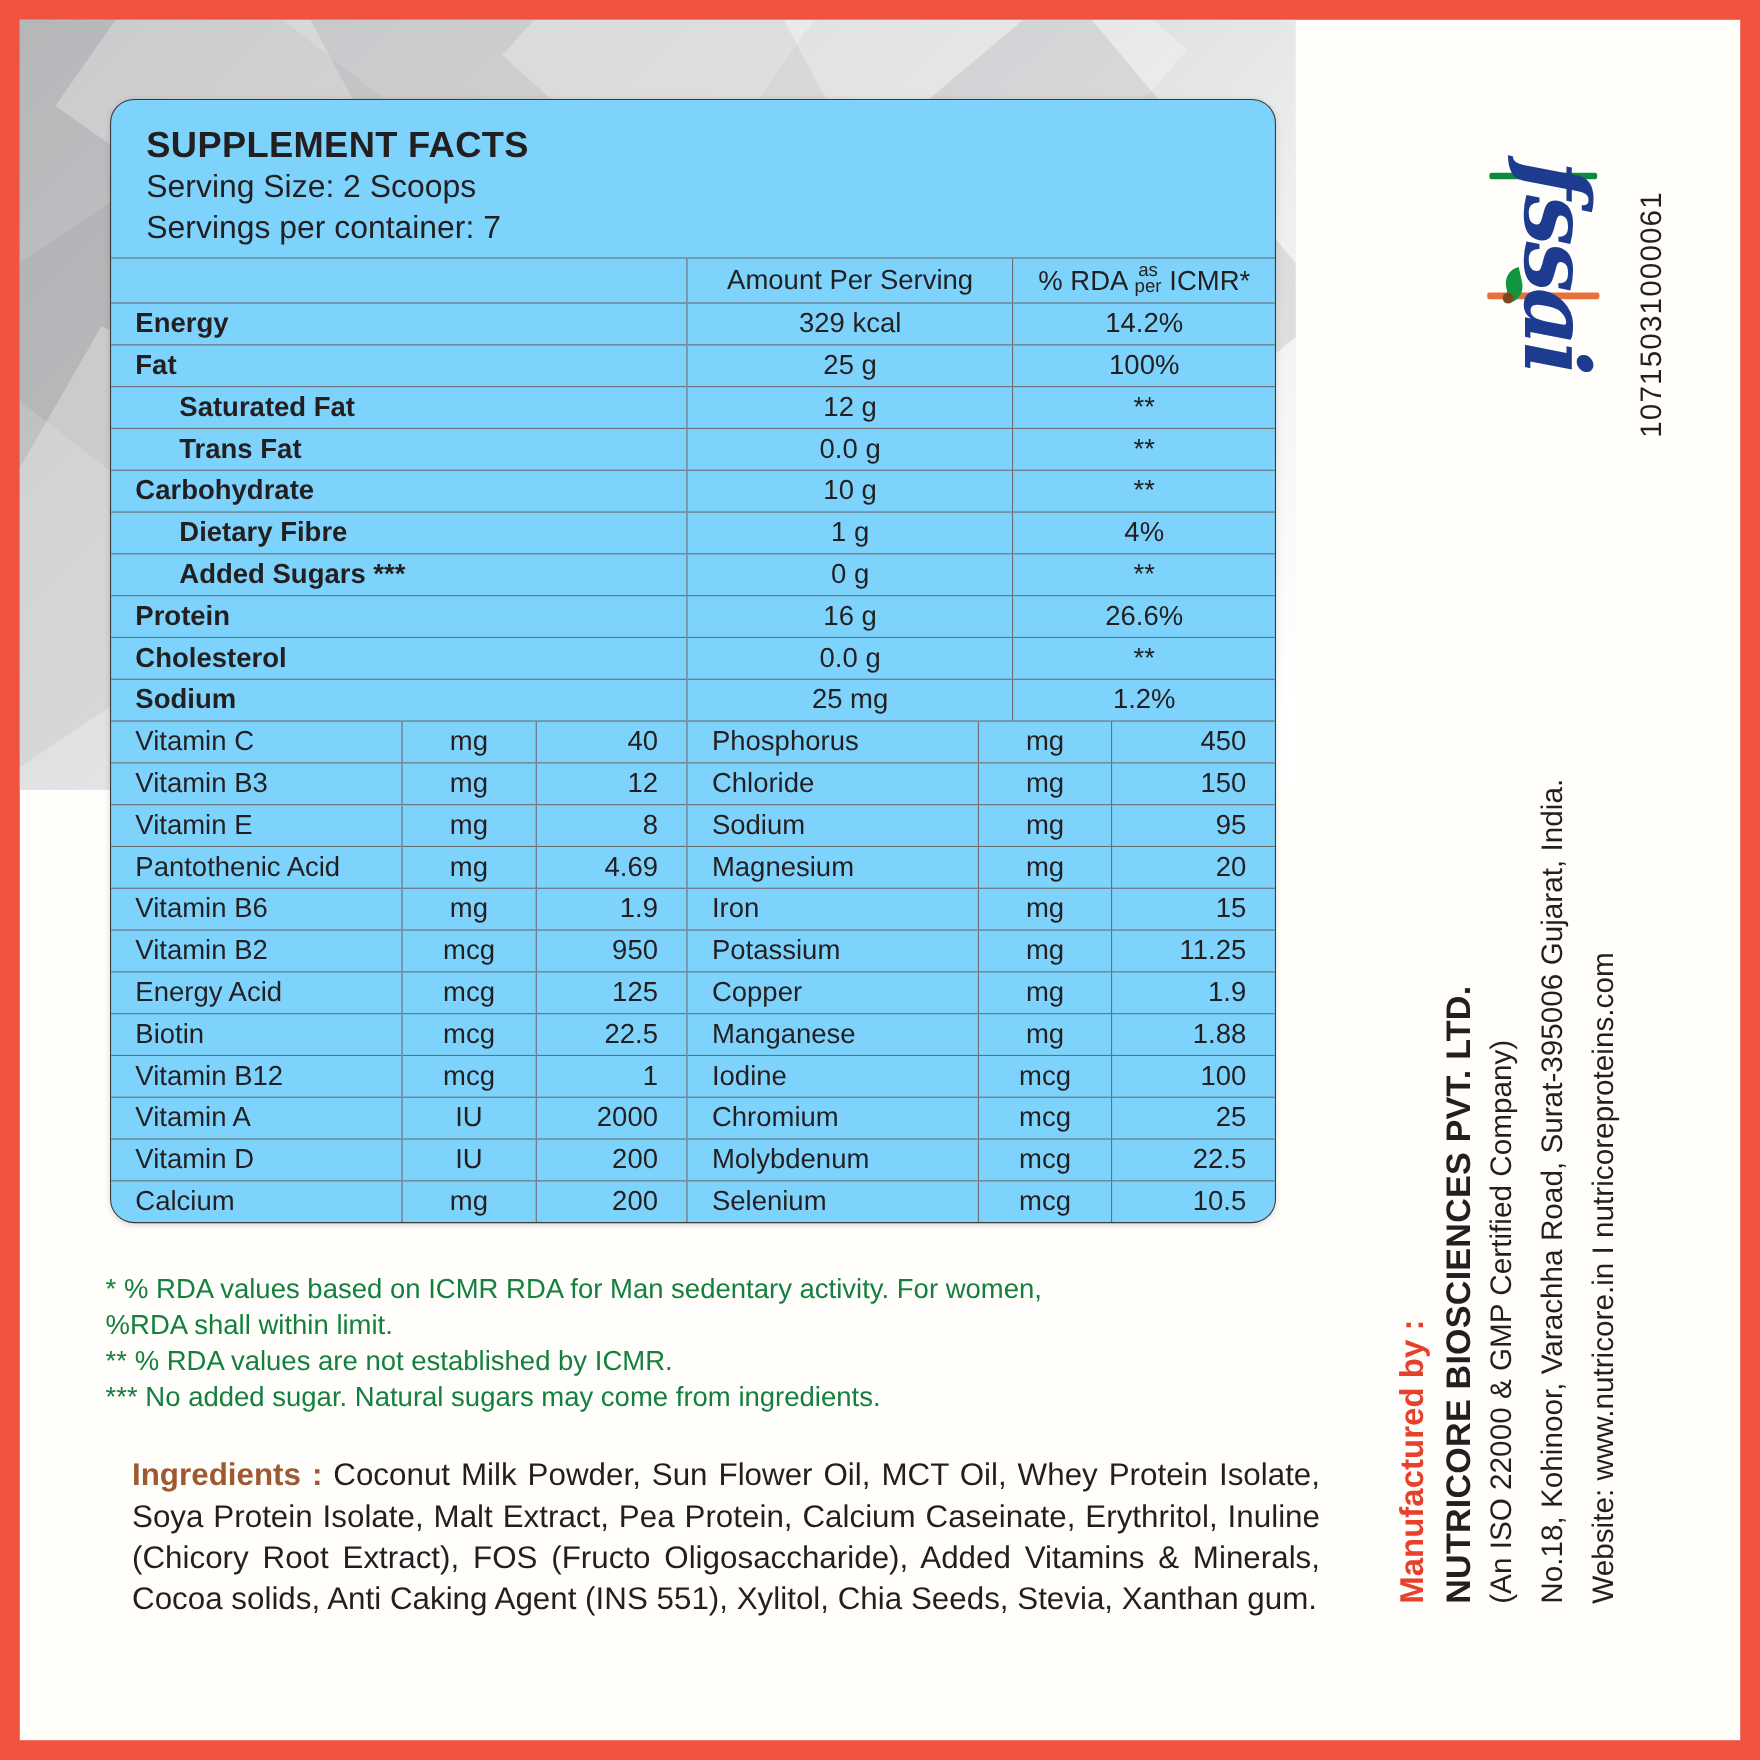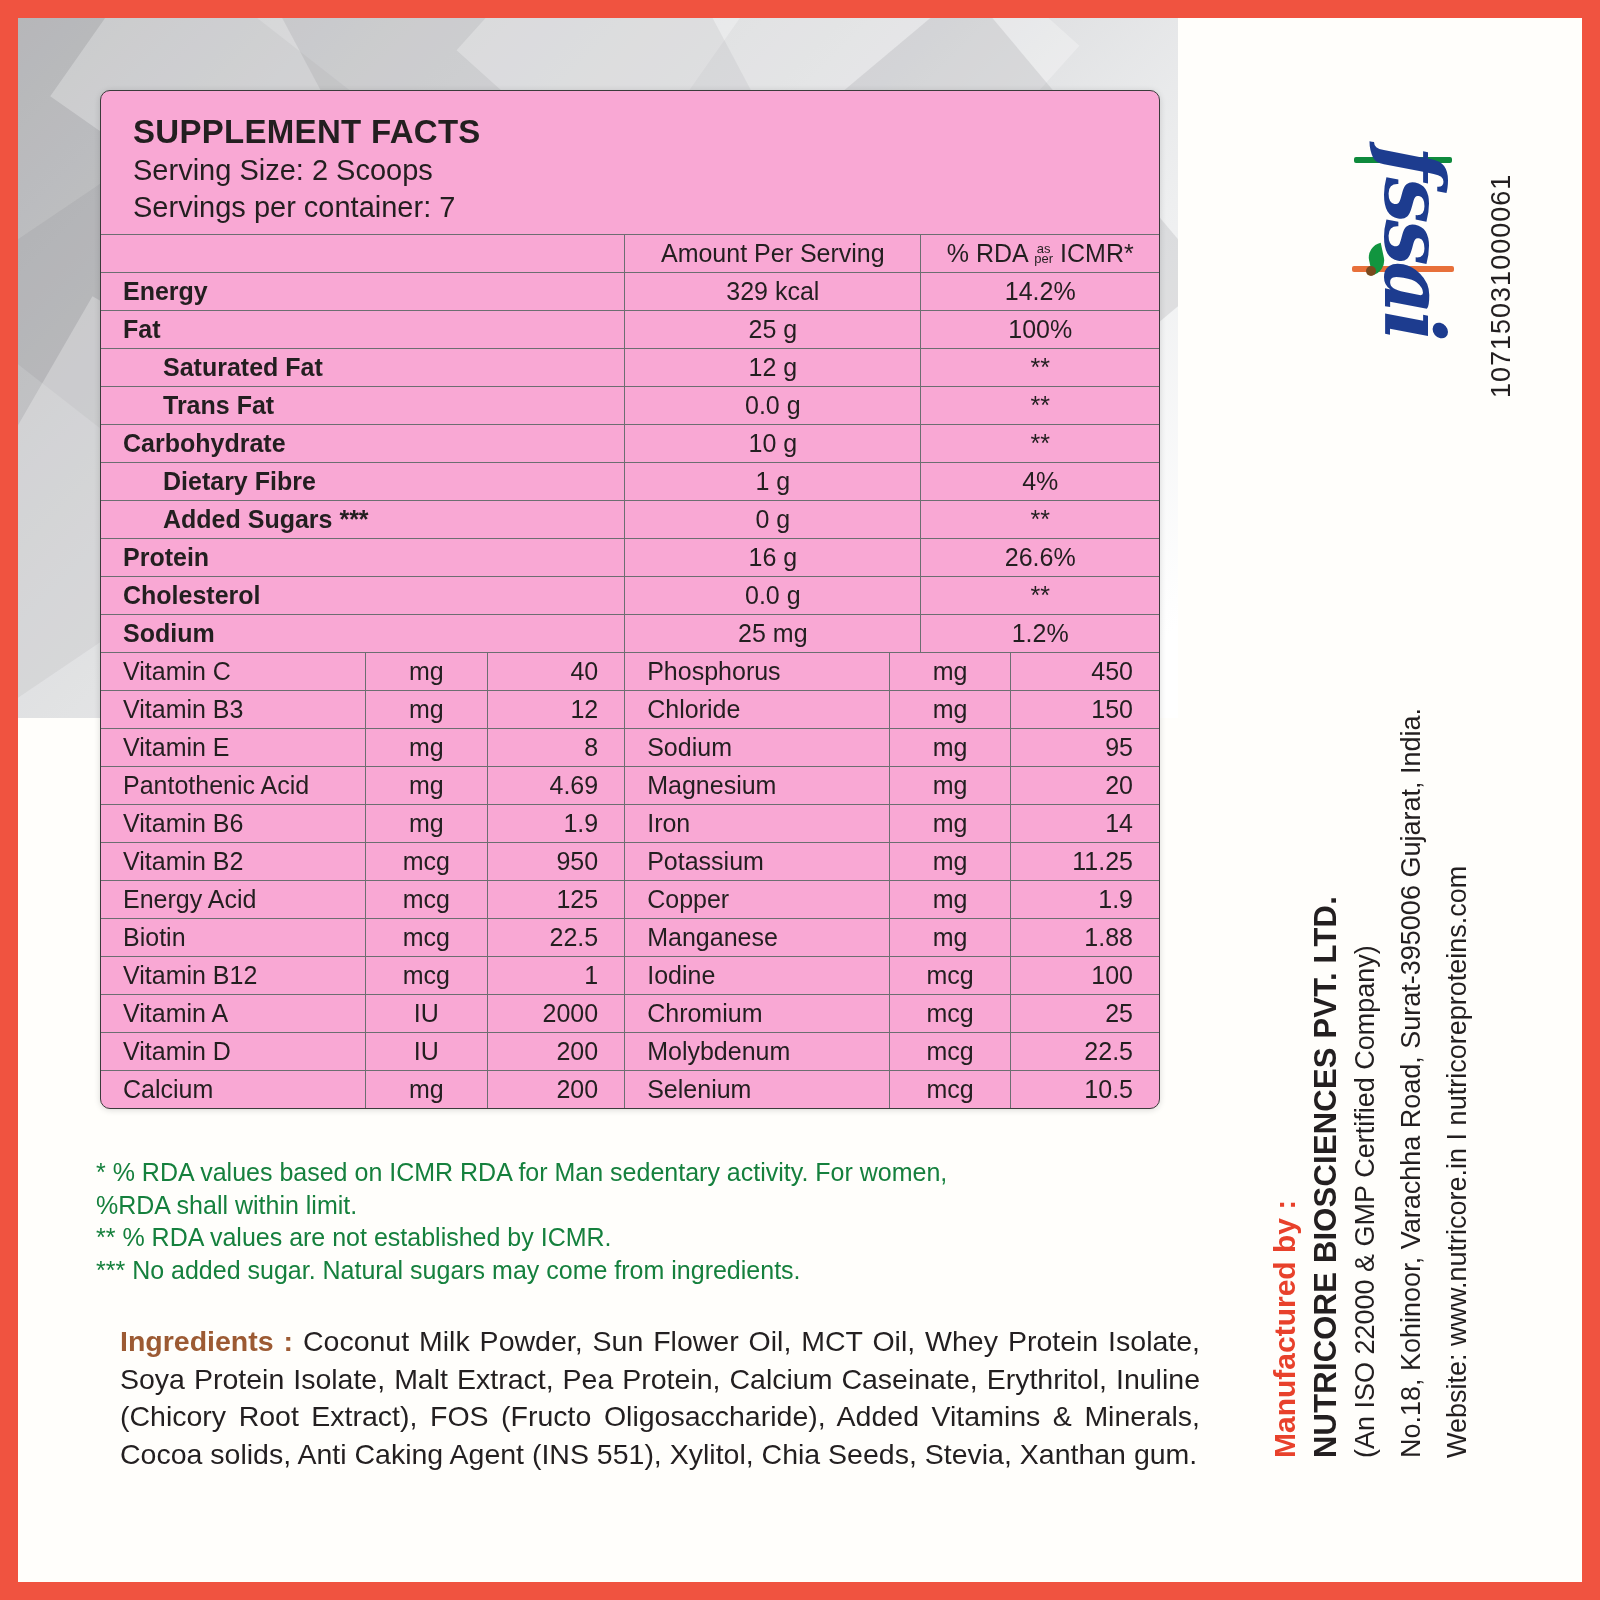--- a/index.html
+++ b/index.html
@@ -23,23 +23,23 @@
     overflow:hidden;
   }
   #bg .facet{position:absolute;background:rgba(255,255,255,.28);}
   #bg .fd{position:absolute;background:rgba(150,152,156,.22);}
 
   
   #card{
     position:absolute;
     left:82px;top:72px;
     width:1060px;
-    background:#f9a8d4;
+    background:#7dd3fc;
     border:1.6px solid #3b3b3b;
-    border-radius:10px;
+    border-radius:22px;
     box-sizing:border-box;
     box-shadow:0 1px 6px rgba(0,0,0,.15);
     overflow:hidden;
   }
   .card-head{padding:22px 0 8px 32px;}
   .title{
     font-size:33px;font-weight:bold;color:#231f20;
     letter-spacing:.3px;line-height:1.18;
   }
   .sub{font-size:29px;color:#231f20;line-height:1.28;font-weight:400;}
@@ -53,21 +53,21 @@
     padding:4px 8px;
     vertical-align:middle;
     height:34px;
     box-sizing:border-box;
   }
   .vline{border-left:1.3px solid #6d6e71;}
   .nutr-name{text-align:left;padding-left:22px;font-weight:bold;}
   .nutr-name.ind{padding-left:62px;}
   .ctr{text-align:center;}
   .hdr td{font-size:25px;text-align:center;border-top:1.3px solid #6d6e71;}
-  .supsm{font-size:13px;line-height:.82;display:inline-block;vertical-align:-1px;text-align:center;}
+  .supsm{font-size:17px;line-height:.82;display:inline-block;vertical-align:-1px;text-align:center;}
 
   
   .vit td{font-size:25px;}
   .vit .lbl{text-align:left;padding-left:22px;}
   .vit .unit{text-align:center;}
   .vit .val{text-align:right;padding-right:26px;}
 
   
   #notes{
     position:absolute;left:78px;top:1138px;width:1000px;
@@ -256,21 +256,21 @@
             <td class="lbl vline">Magnesium</td>
             <td class="unit vline">mg</td>
             <td class="val vline">20</td>
           </tr>
           <tr>
             <td class="lbl">Vitamin B6</td>
             <td class="unit vline">mg</td>
             <td class="val vline">1.9</td>
             <td class="lbl vline">Iron</td>
             <td class="unit vline">mg</td>
-            <td class="val vline">14</td>
+            <td class="val vline">15</td>
           </tr>
           <tr>
             <td class="lbl">Vitamin B2</td>
             <td class="unit vline">mcg</td>
             <td class="val vline">950</td>
             <td class="lbl vline">Potassium</td>
             <td class="unit vline">mg</td>
             <td class="val vline">11.25</td>
           </tr>
           <tr>

